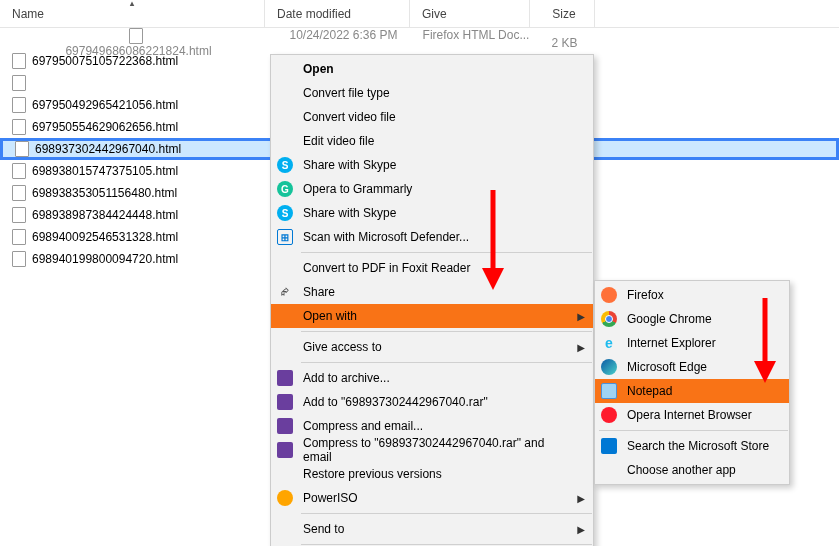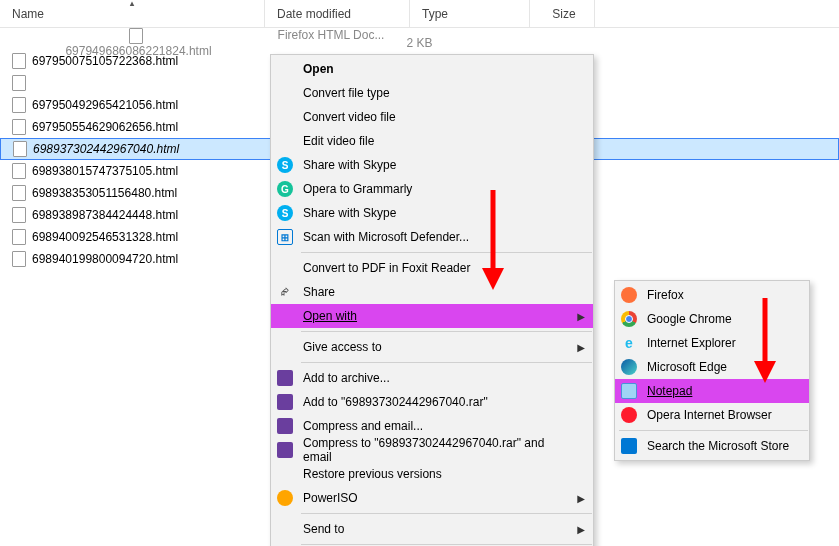--- a/index.html
+++ b/index.html
@@ -38,21 +38,21 @@
     font-size: 9px;
     color: #555;
   }
   
   .files { position: relative; }
   .file-row {
     display: flex;
     align-items: center;
     height: 22px;
   }
-  .file-row.selected { background: #cce8ff; border: 1px solid #3b82f6; font-style: italic; }
+  .file-row.selected { background: #cce8ff; border: 3px solid #3b82f6; }
   .file-row.dimmed .cell { color: #888; flex-direction: column; }
   .cell { display: flex; align-items: center; padding-left: 12px; height: 100%; }
   .col-name { width: 265px; }
   .col-date { width: 145px; }
   .col-type { width: 120px; }
   .col-size { width: 65px; justify-content: flex-end; padding-right: 8px; }
   .file-icon {
     width: 14px; height: 16px;
     border: 1px solid #999;
     border-radius: 1px;
@@ -69,21 +69,21 @@
     padding: 2px 0;
   }
   .ctx-item {
     display: flex;
     align-items: center;
     height: 24px;
     padding-right: 18px;
     position: relative;
   }
   .ctx-item .label { padding-left: 4px; }
-  .ctx-item.highlight { background: #d946ef; text-decoration: underline; }
+  .ctx-item.highlight { background: #f97316; }
   .ctx-icon-slot {
     width: 28px;
     height: 100%;
     display: flex;
     align-items: center;
     justify-content: center;
     flex-shrink: 0;
   }
   .ctx-sep {
     height: 1px;
@@ -125,33 +125,34 @@
 
 <div class="header-row">
   <div class="header-cell col-name">
     <span>Name</span>
     <span class="sort-caret">▴</span>
   </div>
   <div class="header-cell col-date">
     <span>Date modified</span>
   </div>
   <div class="header-cell col-type">
-    <span>Type</span>
+    <span>Give</span>
   </div>
   <div class="header-cell col-size" style="justify-content:center;">
     <span>Size</span>
   </div>
 </div>
 
 <div class="files" id="file-list">
     <div class="file-row dimmed">
       <div class="cell col-name">
         <div class="file-icon"></div>
         <span>697949686086221824.html</span>
       </div>
+      <div class="cell col-date">10/24/2022 6:36 PM</div>
       <div class="cell col-type">Firefox HTML Doc...</div>
       <div class="cell col-size">2 KB</div>
     </div>
     <div class="file-row">
       <div class="cell col-name">
         <div class="file-icon"></div>
         <span>697950075105722368.html</span>
       </div>
       <div class="cell col-date"></div>
       <div class="cell col-type"></div>
@@ -341,21 +342,21 @@
   <div class="ctx-sep"></div>
   <div class="ctx-item">
       <div class="ctx-icon-slot"></div>
       <span class="label">Send to</span>
       <span class="submenu-arrow">▶</span>
     </div>
   <div class="ctx-sep"></div>
 
 </div>
 
-<div class="ctx-menu" style="left:614px; top:280px; width:196px;">
+<div class="ctx-menu" style="left:594px; top:280px; width:196px;">
   <div class="ctx-item">
       <div class="ctx-icon-slot">
         <div class="ico ico-firefox"></div>
       </div>
       <span class="label">Firefox</span>
     </div>
   <div class="ctx-item">
       <div class="ctx-icon-slot">
         <div class="ico ico-chrome"></div>
       </div>
@@ -384,20 +385,24 @@
         <div class="ico ico-opera"></div>
       </div>
       <span class="label">Opera Internet Browser</span>
     </div>
   <div class="ctx-sep" style="margin-left:4px;"></div>
   <div class="ctx-item">
       <div class="ctx-icon-slot">
         <div class="ico ico-msstore"></div>
       </div>
       <span class="label">Search the Microsoft Store</span>
+    </div>
+  <div class="ctx-item">
+      <div class="ctx-icon-slot"></div>
+      <span class="label">Choose another app</span>
     </div>
 </div>
 
 <div class="arrow" style="left:478px; top:190px;">
   <svg width="30" height="100">
       <line x1="15" y1="0" x2="15" y2="80" stroke="#ff0000" stroke-width="5"></line>
       <polygon points="15,100 4,78 26,78" fill="#ff0000"></polygon>
     </svg>
 </div>
 <div class="arrow" style="left:750px; top:298px;">

